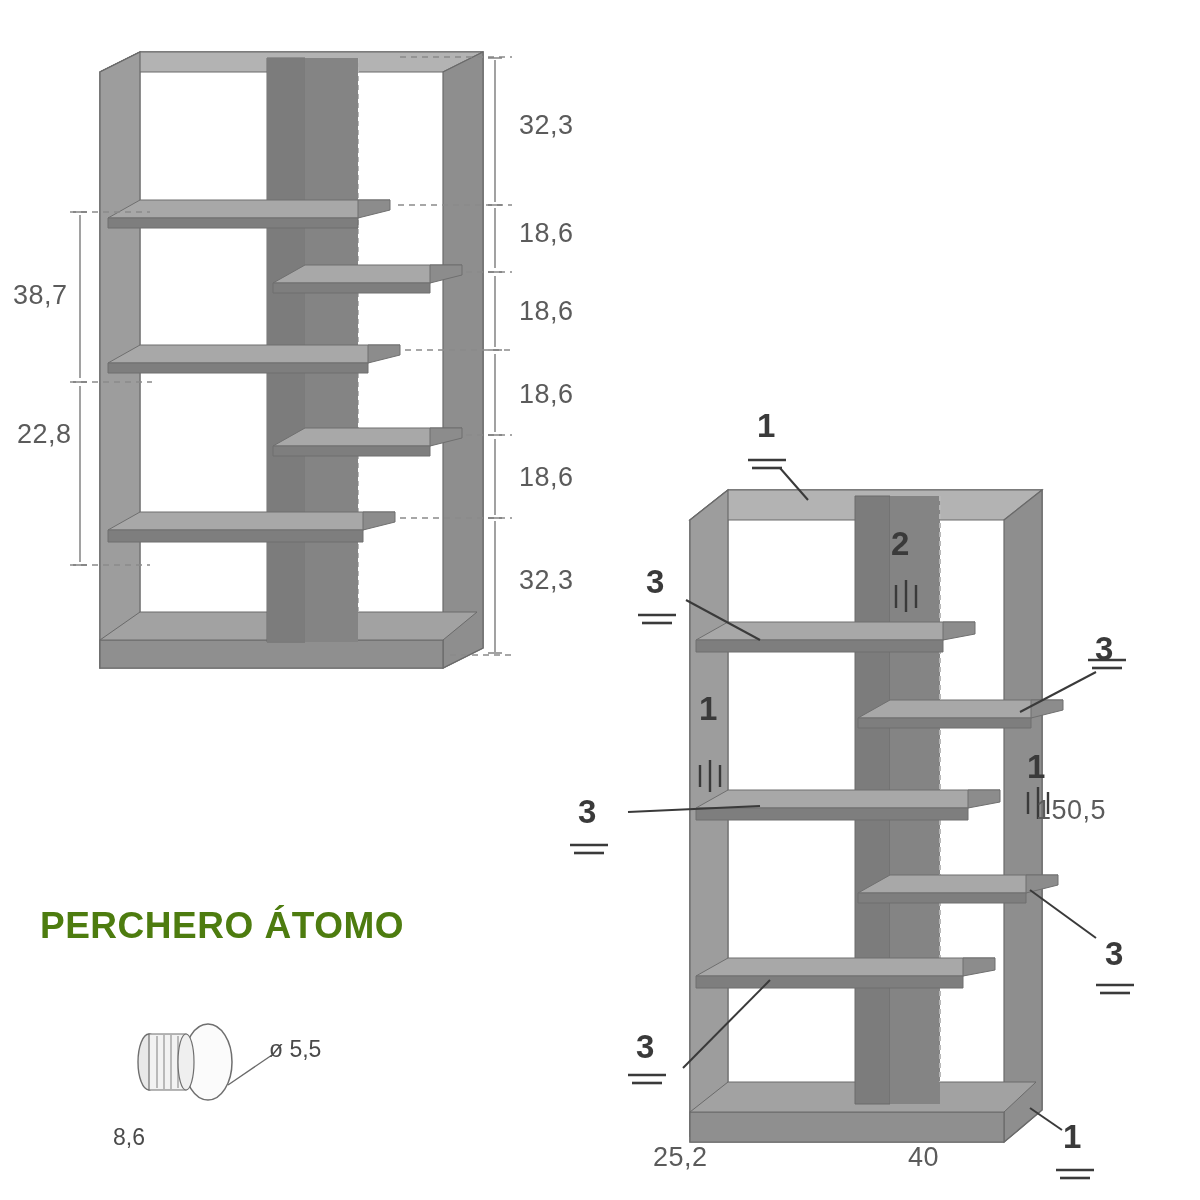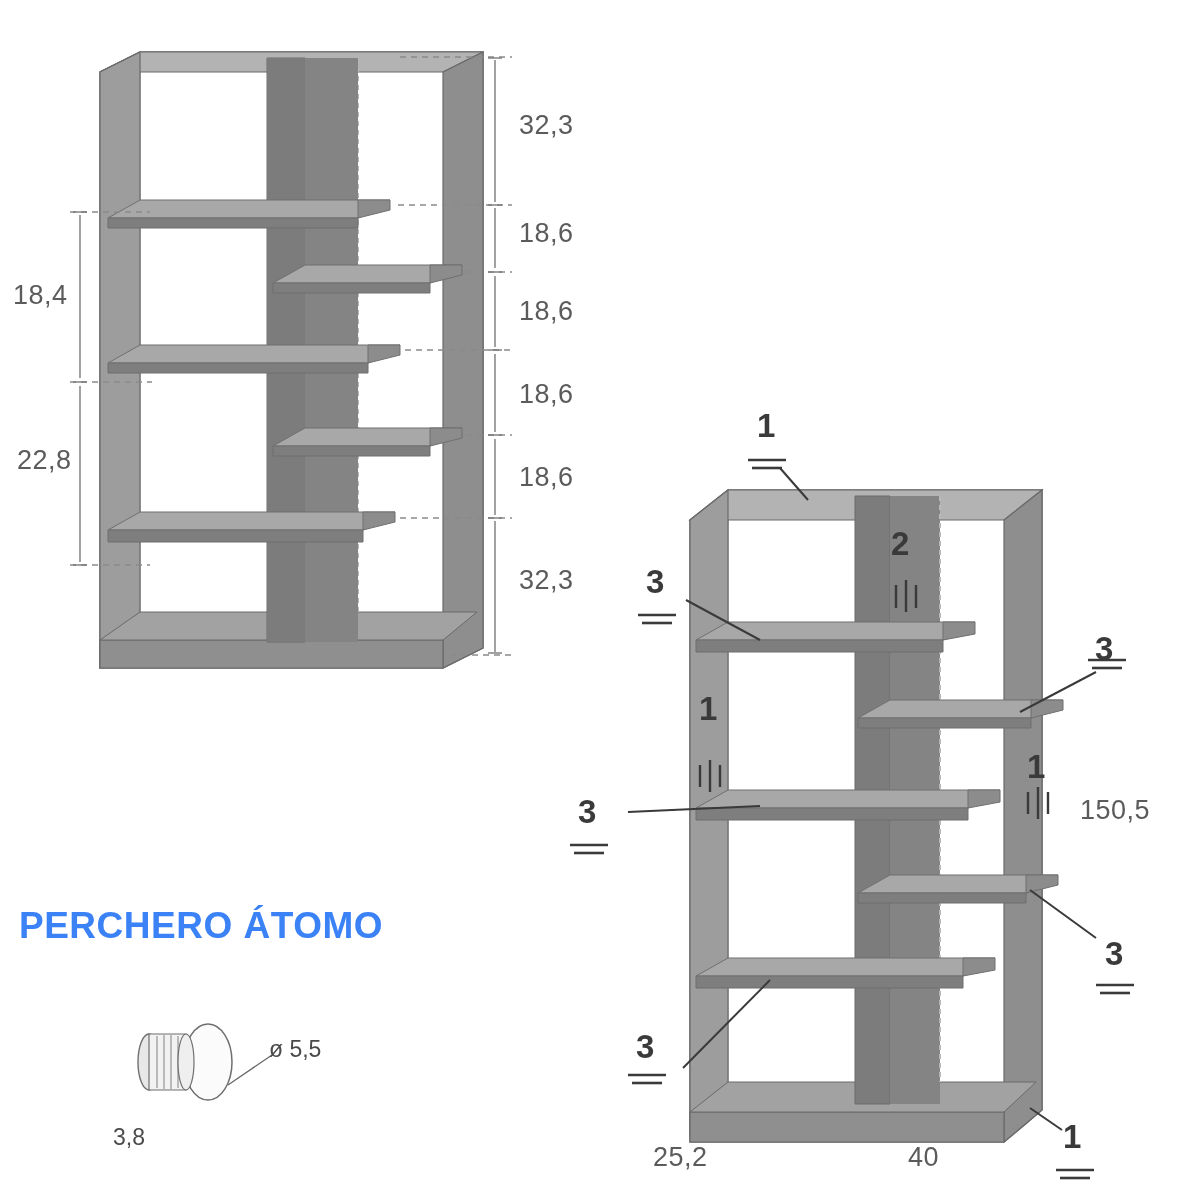--- a/index.html
+++ b/index.html
@@ -37,27 +37,27 @@
   .callout-num {
     position: absolute;
     font-family: "Liberation Sans", sans-serif;
     font-weight: bold;
     font-size: 33px;
     color: #3a3a3a;
     white-space: nowrap;
   }
   .title {
     position: absolute;
-    left: 19px;
+    left: 40px;
     top: 905px;
     font-family: "Liberation Sans", sans-serif;
     font-weight: bold;
     font-size: 37px;
     letter-spacing: 0.5px;
-    color: #3b82f6;
+    color: #4d7c0f;
     white-space: nowrap;
   }
   .knob-dim {
     position: absolute;
     font-family: "Liberation Sans", sans-serif;
     font-size: 23px;
     color: #4a4a4a;
     white-space: nowrap;
   }
 </style>
@@ -261,36 +261,36 @@
 
   </svg>
 
   <div class="dim-text" style="left:519px; top:110px;">32,3</div>
   <div class="dim-text" style="left:519px; top:218px;">18,6</div>
   <div class="dim-text" style="left:519px; top:296px;">18,6</div>
   <div class="dim-text" style="left:519px; top:379px;">18,6</div>
   <div class="dim-text" style="left:519px; top:462px;">18,6</div>
   <div class="dim-text" style="left:519px; top:565px;">32,3</div>
 
-  <div class="dim-text" style="left:13px; top:280px;">18,4</div>
-  <div class="dim-text" style="left:17px; top:445px;">22,8</div>
+  <div class="dim-text" style="left:13px; top:280px;">38,7</div>
+  <div class="dim-text" style="left:17px; top:419px;">22,8</div>
 
   <div class="title">PERCHERO ÁTOMO</div>
 
   <div class="knob-dim" style="left:269px; top:1036px;">ø 5,5</div>
-  <div class="knob-dim" style="left:113px; top:1124px;">3,8</div>
+  <div class="knob-dim" style="left:113px; top:1124px;">8,6</div>
 
   <div class="callout-num" style="left:757px; top:407px;">1</div>
   <div class="callout-num" style="left:646px; top:563px;">3</div>
   <div class="callout-num" style="left:891px; top:525px;">2</div>
   <div class="callout-num" style="left:699px; top:690px;">1</div>
   <div class="callout-num" style="left:1095px; top:630px;">3</div>
   <div class="callout-num" style="left:578px; top:793px;">3</div>
   <div class="callout-num" style="left:1027px; top:748px;">1</div>
   <div class="callout-num" style="left:1105px; top:935px;">3</div>
   <div class="callout-num" style="left:636px; top:1028px;">3</div>
   <div class="callout-num" style="left:1063px; top:1118px;">1</div>
 
-  <div class="dim-text" style="left:1080px; top:795px;">150,5</div>
+  <div class="dim-text" style="left:1036px; top:795px;">150,5</div>
   <div class="dim-text" style="left:908px; top:1142px;">40</div>
   <div class="dim-text" style="left:653px; top:1142px;">25,2</div>
 
 </div>
 
 </body></html>

